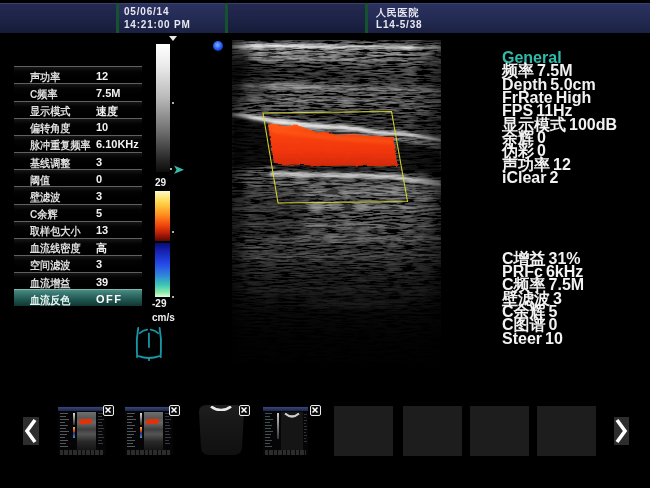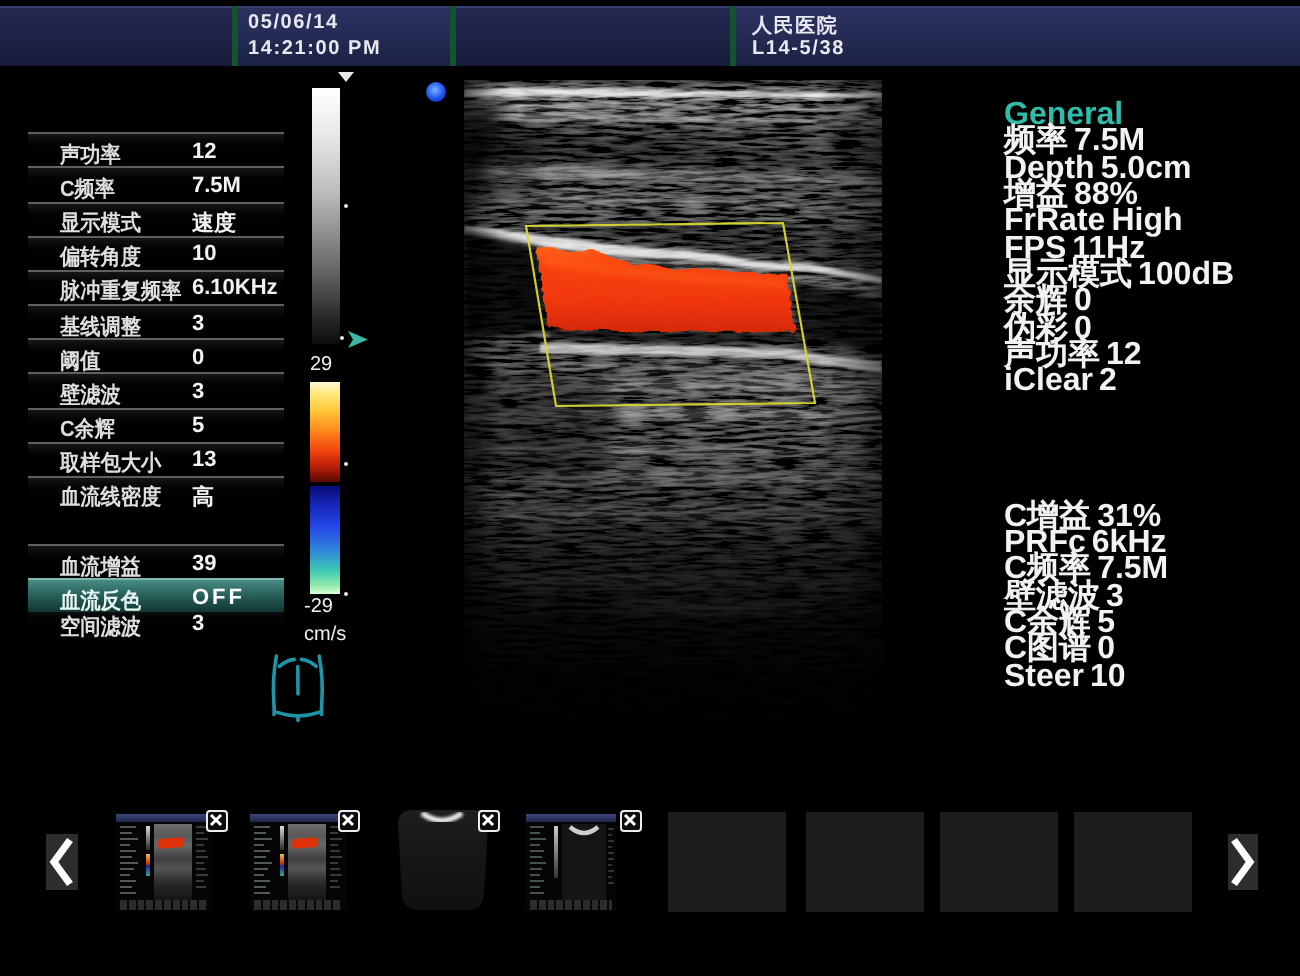--- a/index.html
+++ b/index.html
@@ -25,21 +25,21 @@
         background:linear-gradient(#4a8c85 0%,#35746d 25%,#20544e 62%,#113632 100%);}
   .lrow.hl .lab{color:#e4f4f0;}
   .lrow.hl .val{color:#ffffff;letter-spacing:1.5px;}
   
   .graybar{position:absolute;left:156px;top:44px;width:14px;height:128px;
         background:linear-gradient(#ffffff 0%,#e9e9e9 18%,#b9b9b9 42%,#6f6f6f 68%,#222 92%,#0c0c0c 100%);}
   .cbar-warm{position:absolute;left:155px;top:191px;width:15px;height:50px;
         background:linear-gradient(#fff8d8 0%,#ffe87a 12%,#ffc83c 28%,#ff8c1e 48%,#f2470e 68%,#c42408 82%,#851105 93%,#550a04 100%);}
   .cbar-cool{position:absolute;left:155px;top:243px;width:15px;height:54px;
         background:linear-gradient(#0b0b78 0%,#1627b8 18%,#2547e8 38%,#2f86d8 60%,#3cc8b4 78%,#90eaaa 92%,#dcffdc 100%);}
-  .scalelab{position:absolute;color:#f0f0f0;font-size:10px;font-weight:normal;}
+  .scalelab{position:absolute;color:#f0f0f0;font-size:10px;font-weight:bold;}
   
   .tri-down{position:absolute;left:169px;top:36px;width:0;height:0;
         border-left:4px solid transparent;border-right:4px solid transparent;border-top:5px solid #e8e8e8;}
   .bluedot{position:absolute;left:213px;top:41px;width:10px;height:10px;border-radius:50%;
         background:radial-gradient(circle at 45% 40%,#7db0ff 0%,#2a63f2 45%,#0b2ab8 80%,rgba(6,20,90,0) 100%);}
   .wdot{position:absolute;width:2px;height:2px;background:#e9e9e9;border-radius:50%;}
   .steer-arrow{position:absolute;left:173px;top:164px;}
   
   .rpanel{position:absolute;left:502px;top:51px;width:148px;}
   .rpanel2{position:absolute;left:502px;top:251.5px;width:148px;}
@@ -115,21 +115,21 @@
         <span class="val" data-name="parameter-value">5</span>
       </div>
       <div class="lrow" data-name="parameter-row-10" style="top: 220.65px; text-align: right;">
         <span class="lab" data-name="parameter-label">取样包大小</span>
         <span class="val" data-name="parameter-value">13</span>
       </div>
       <div class="lrow" data-name="parameter-row-11" style="top: 237.8px;">
         <span class="lab" data-name="parameter-label">血流线密度</span>
         <span class="val" data-name="parameter-value">高</span>
       </div>
-      <div class="lrow" data-name="parameter-row-12" style="top: 254.95px; margin-top: 48px;">
+      <div class="lrow" data-name="parameter-row-12" style="top: 254.95px;">
         <span class="lab" data-name="parameter-label">空间滤波</span>
         <span class="val" data-name="parameter-value">3</span>
       </div>
       <div class="lrow" data-name="parameter-row-13" style="top: 272.1px;">
         <span class="lab" data-name="parameter-label">血流增益</span>
         <span class="val" data-name="parameter-value">39</span>
       </div>
       <div class="lrow hl" data-name="parameter-row-14" style="top: 289.25px;">
         <span class="lab" data-name="parameter-label">血流反色</span>
         <span class="val" data-name="parameter-value">OFF</span>
@@ -267,21 +267,20 @@
     <rect x="0" y="0" width="18" height="322" fill="url(#leftdark)"></rect>
 
     <path d="M31,73 L159.5,71.5 L175.5,161.5 L46,163 Z" fill="none" stroke="#d8d832" stroke-width="1.1" data-name="roi-box" opacity="0.95"></path>
   </svg>
 
   <div class="rpanel" data-name="image-info-panel">
     <div class="rline rtitle" data-name="info-title">General</div>
     <div id="rgroup1">
         <div class="rline" data-name="info-line"><span>频率</span><span class="val">7.5M</span></div>
         <div class="rline" data-name="info-line"><span>Depth</span><span class="val">5.0cm</span></div>
-        <div class="rline" data-name="info-line"><span>增益</span><span class="val">88%</span></div>
         <div class="rline" data-name="info-line"><span>FrRate</span><span class="val">High</span></div>
         <div class="rline" data-name="info-line"><span>FPS</span><span class="val">11Hz</span></div>
         <div class="rline" data-name="info-line"><span>显示模式</span><span class="val">100dB</span></div>
         <div class="rline" data-name="info-line"><span>余辉</span><span class="val">0</span></div>
         <div class="rline" data-name="info-line"><span>伪彩</span><span class="val">0</span></div>
         <div class="rline" data-name="info-line"><span>声功率</span><span class="val">12</span></div>
         <div class="rline" data-name="info-line"><span>iClear</span><span class="val">2</span></div>
       </div>
   </div>
   <div class="rpanel2" data-name="color-info-panel">

